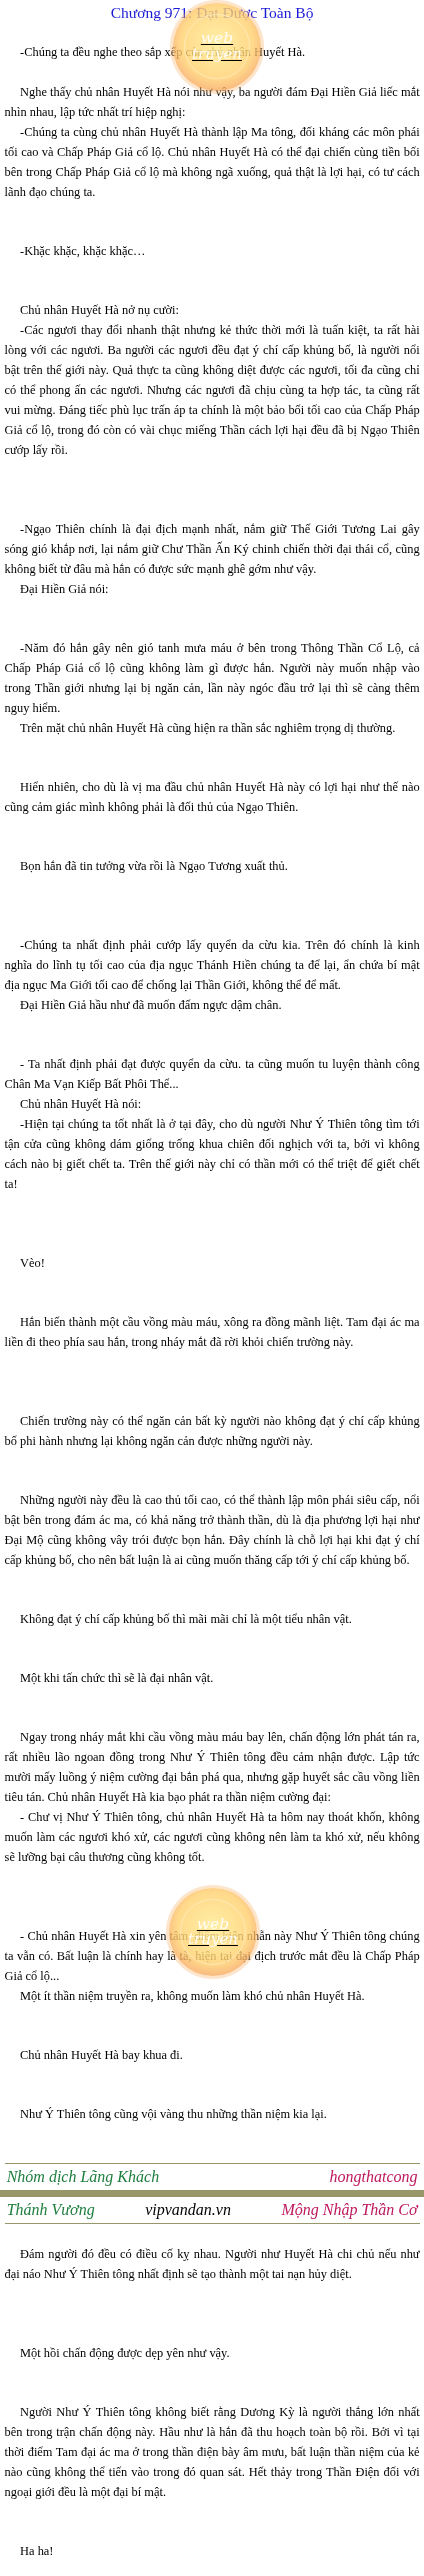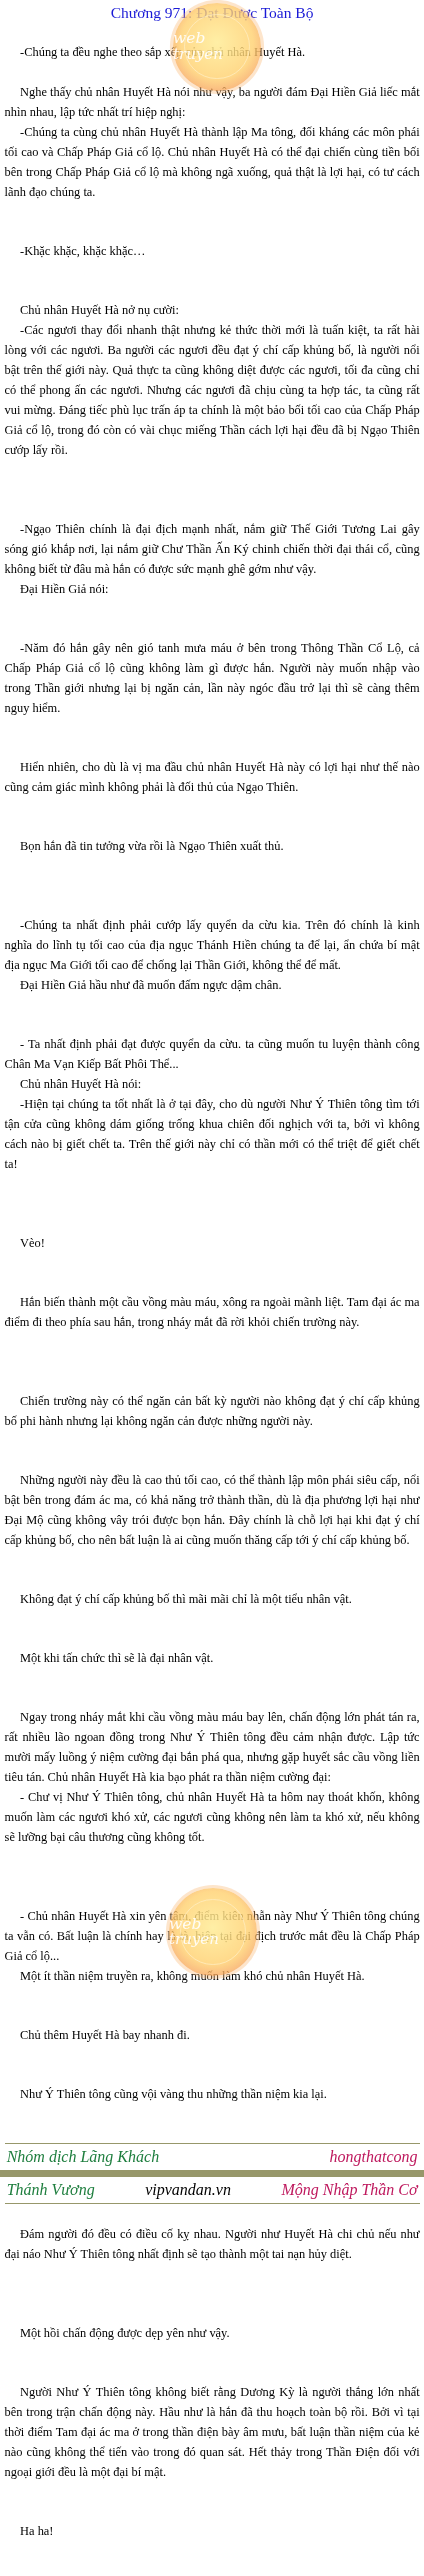--- a/index.html
+++ b/index.html
@@ -17,22 +17,22 @@
   .credit .band { height: 7.2px; background: #97976a; margin: 0 -4.6px; }
   .credit .row { display: flex; justify-content: space-between; align-items: center;
                  height: 26px; font-style: italic; font-size: 16px; padding: 0 2.1px; }
   .c-green { color: #1e7e3e; }
   .c-orange { color: #be185d; }
   .c-gray { color: #000000; }
   .watermark { position: absolute; width: 88px; height: 88px; border-radius: 50%;
                background: radial-gradient(circle at 50% 45%, rgba(255,236,150,0.85) 0%,
                  rgba(255,208,110,0.8) 55%, rgba(245,150,80,0.75) 80%, rgba(240,130,70,0.0) 100%);
                box-shadow: 0 0 0 3.1px rgba(250,180,110,0.35);
-               display: flex; flex-direction: column; align-items: flex-start; justify-content: center;
-               pointer-events: none; }
+               display: flex; flex-direction: column; align-items: center; justify-content: center;
+               pointer-events: none; text-decoration: underline; }
   .watermark .ring { position: absolute; inset: 11.3px; border-radius: 50%;
                      border: 1.5px solid rgba(255,240,200,0.7); }
   .watermark .w1, .watermark .w2 { color: rgba(255,255,255,0.9); font-style: italic;
                      font-family: "DejaVu Serif", serif; line-height: 1; position: relative; }
   .watermark .w1 { font-size: 15.5px; }
   .watermark .w2 { font-size: 15px; }
 </style>
 </head>
 <body>
 
@@ -47,51 +47,52 @@
   <div class="gap-m"></div>
   <p class="p">-Khặc khặc, khặc khặc…</p>
   <div class="gap-m"></div>
   <p class="p">Chủ nhân Huyết Hà nở nụ cười:</p>
   <p class="p">-Các ngươi thay đổi nhanh thật nhưng kẻ thức thời mới là tuấn kiệt, ta rất hài lòng với các ngươi. Ba người các ngươi đều đạt ý chí cấp khủng bố, là người nổi bật  trên thế giới này. Quả thực ta cũng không diệt  được các ngươi, tối đa cũng chỉ có thể phong ấn các ngươi. Nhưng các ngươi đã chịu cùng ta hợp tác, ta cũng rất vui mừng. Đáng tiếc phù lục trấn áp ta chính là một bảo bối tối cao của Chấp Pháp Giả cổ lộ, trong đó còn có vài chục miếng Thần cách lợi hại đều đã bị Ngạo Thiên cướp lấy rồi.</p>
   <div class="gap-l"></div>
   <p class="p">-Ngạo Thiên chính là đại địch mạnh nhất, nắm giữ Thế Giới Tương Lai gây sóng gió khắp nơi, lại nắm giữ Chư Thần Ấn Ký chinh chiến thời đại thái cổ, cũng không biết từ đâu mà hắn có được sức mạnh ghê gớm như vậy.</p>
   <p class="p"> Đại Hiền Giả nói:</p>
   <div class="gap-m"></div>
   <p class="p">-Năm đó hắn gây nên gió tanh mưa máu ở bên trong Thông Thần Cổ Lộ, cả Chấp Pháp Giả cổ lộ cũng không làm gì được hắn. Người này muốn nhập  vào trong Thần giới nhưng lại bị ngăn cản, lần này ngóc đầu trở lại thì sẽ càng thêm nguy hiểm.</p>
+  <p class="p">Trên mặt chủ nhân Huyết Hà cũng hiện ra thần sắc nghiêm trọng dị thường.</p>
   <div class="gap-m"></div>
   <p class="p">Hiển nhiên, cho dù là vị ma đầu chủ nhân Huyết Hà này có lợi hại như thế nào cũng cảm giác mình không phải là đối thủ của Ngạo Thiên.</p>
   <div class="gap-m"></div>
-  <p class="p">Bọn hắn đã tin tưởng vừa rồi là Ngạo Thiên xuất thủ.</p>
+  <p class="p">Bọn hắn đã tin tưởng vừa rồi là Ngạo Tương xuất thủ.</p>
   <div class="gap-l"></div>
   <p class="p">-Chúng ta nhất định phải cướp lấy quyển da cừu kia. Trên đó chính là kinh nghĩa do lĩnh tụ tối cao của địa ngục Thánh Hiền chúng ta để lại, ẩn chứa bí mật địa ngục Ma Giới tối cao để chống lại Thần Giới, không thể để mất.</p>
   <p class="p">Đại Hiền Giả hầu như đã muốn đấm ngực dậm chân.</p>
   <div class="gap-m"></div>
   <p class="p">- Ta nhất định phải đạt được quyển da cừu. ta cũng muốn tu luyện thành công Chân Ma Vạn Kiếp Bất Phôi Thể...</p>
   <p class="p">Chủ nhân Huyết Hà nói:</p>
   <p class="p">-Hiện tại chúng ta tốt nhất là ở tại đây, cho dù người  Như Ý Thiên tông tìm tới tận cửa cũng không dám giống trống khua chiên đối nghịch với ta, bởi vì không cách nào bị giết chết ta. Trên thế giới này chỉ có thần mới có thể triệt để giết chết ta!</p>
   <div class="gap-l"></div>
   <p class="p">Vèo!</p>
   <div class="gap-m"></div>
-  <p class="p">Hắn biến thành một cầu vồng màu máu, xông ra ngoài mãnh liệt. Tam đại ác ma điểm đi theo phía sau hắn, trong nháy mắt đã rời khỏi chiến trường này.</p>
+  <p class="p">Hắn biến thành một cầu vồng màu máu, xông ra đồng mãnh liệt. Tam đại ác ma liền đi theo phía sau hắn, trong nháy mắt đã rời khỏi chiến trường này.</p>
   <div class="gap-l"></div>
   <p class="p">Chiến trường này có thể ngăn cản bất kỳ người nào không đạt ý chí cấp khủng bố phi hành nhưng lại không ngăn cản được những người này.</p>
   <div class="gap-m"></div>
   <p class="p">Những người này đều là cao thủ tối cao, có thể thành lập môn phái siêu cấp, nổi bật bên trong đám ác ma, có khả năng trở thành thần, dù là địa phương lợi hại như Đại Mộ cũng không vây trói được bọn hắn. Đây chính là chỗ lợi hại khi đạt ý chí cấp khủng bố, cho nên bất luận là ai cũng muốn thăng cấp tới ý chí cấp khủng bố.</p>
   <div class="gap-m"></div>
   <p class="p">Không đạt ý chí cấp khủng bố thì mãi mãi chỉ là một tiểu nhân vật.</p>
   <div class="gap-m"></div>
   <p class="p">Một khi tấn chức thì sẽ là đại nhân vật.</p>
   <div class="gap-m"></div>
   <p class="p">Ngay trong nháy mắt khi cầu vồng màu máu bay lên, chấn động lớn phát tán ra, rất nhiều lão ngoan đồng trong Như Ý Thiên tông đều cảm nhận được. Lập tức mười mấy luồng ý niệm cường đại bắn phá qua, nhưng gặp huyết sắc cầu vồng liền tiêu tán. Chủ nhân Huyết Hà kia bạo phát ra thần niệm cường đại:</p>
   <p class="p">- Chư vị Như Ý Thiên tông, chủ nhân Huyết Hà ta hôm nay thoát khốn, không muốn làm các ngươi khó xử, các ngươi cũng không nên làm ta khó xử, nếu không sẽ lưỡng bại câu thương cũng không tốt.</p>
   <div class="gap-l"></div>
   <p class="p">- Chủ nhân Huyết Hà xin yên tâm, điểm kiên nhẫn này Như Ý Thiên tông chúng ta vẫn có. Bất luận là chính hay là tà, hiện tại đại địch trước mắt đều là Chấp Pháp Giả cổ lộ...</p>
   <p class="p">Một ít thần niệm truyền ra, không muốn làm khó chủ nhân Huyết Hà.</p>
   <div class="gap-m"></div>
-  <p class="p">Chủ thêm Huyết Hà bay nhanh đi.</p>
+  <p class="p">Chủ nhân Huyết Hà bay khua đi.</p>
   <div class="gap-m"></div>
   <p class="p">Như Ý Thiên tông cũng vội vàng thu những thần niệm kia lại.</p>
   <div class="gap-m"></div>
 
   <div class="credit">
     <div class="rule"></div>
     <div class="row">
       <span class="c-green">Nhóm dịch Lãng Khách</span>
       <span class="c-orange">hongthatcong</span>
     </div>

